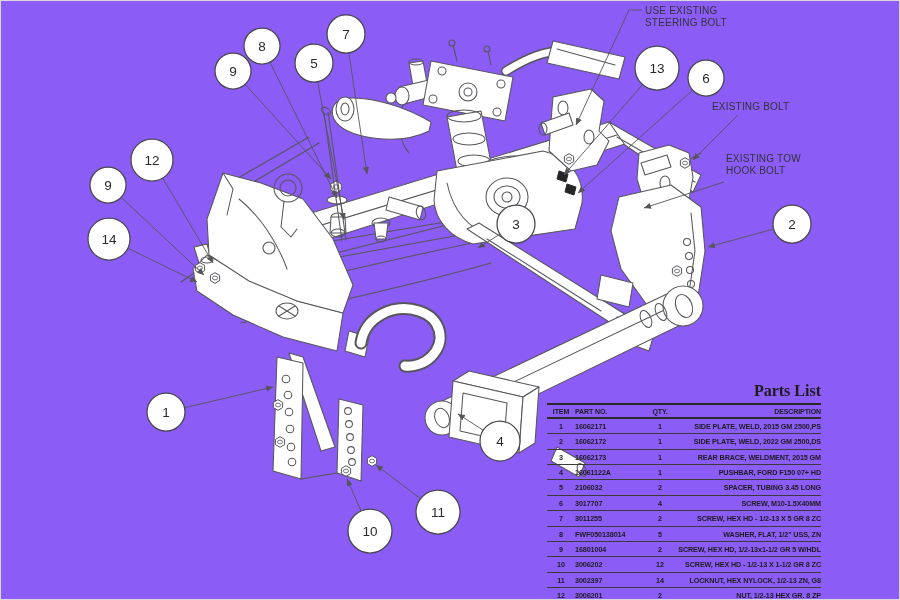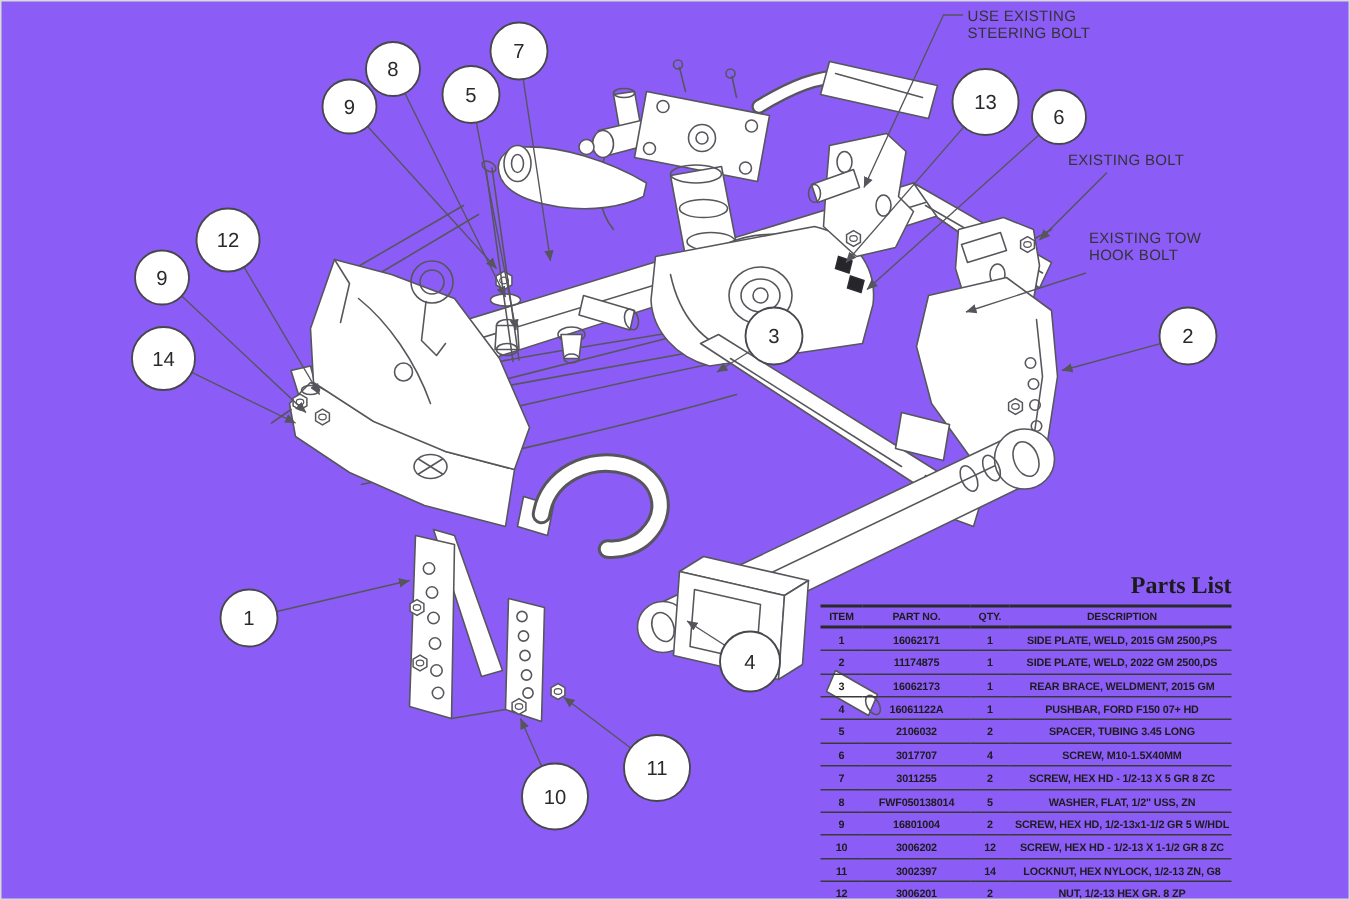--- a/index.html
+++ b/index.html
@@ -20,23 +20,23 @@
   .parts-panel{position:absolute;left:546px;top:381px;width:274px;}
   .parts-title{font-family:"Liberation Serif","DejaVu Serif",serif;font-weight:700;
                font-size:16px;color:#1b1b1b;margin:0 0 3px 1px;text-align:right;}
   table.parts{width:100%;border-collapse:collapse;table-layout:fixed;
               font-size:7.2px;font-weight:600;color:#1c1c1c;letter-spacing:-0.1px;}
   table.parts th{border-top:2px solid #2a2a2a;border-bottom:2px solid #2a2a2a;
                  padding:2.6px 0 2.2px;font-size:7px;font-weight:700;}
   table.parts td{border-bottom:1px solid #3a3a3a;padding:3px 0 2.4px;
                  white-space:nowrap;overflow:hidden;}
   .c-item{width:28px;text-align:center;}
-  .c-part{width:72px;text-align:center;}
+  .c-part{width:72px;text-align:left;}
   .c-qty{width:26px;text-align:center;}
-  .c-desc{text-align:center;padding-left:2px !important;}
+  .c-desc{text-align:right;padding-left:2px !important;}
 </style>
 </head>
 <body>
 
 <div class="page">
 
   <svg width="900" height="600" viewBox="0 0 900 600">
     <defs>
       <marker id="arrow" markerWidth="7.5" markerHeight="7" refX="7" refY="3.5" orient="auto" markerUnits="userSpaceOnUse">
         <path d="M0,0.4 L7.2,3.5 L0,6.6 Z" fill="#55555b"></path>
@@ -292,21 +292,21 @@
       </thead>
       <tbody>
           <tr>
       <td class="c-item">1</td>
       <td class="c-part">16062171</td>
       <td class="c-qty">1</td>
       <td class="c-desc">SIDE PLATE, WELD, 2015 GM 2500,PS</td>
     </tr>
           <tr>
       <td class="c-item">2</td>
-      <td class="c-part">11174875</td>
+      <td class="c-part">16062172</td>
       <td class="c-qty">1</td>
       <td class="c-desc">SIDE PLATE, WELD, 2022 GM 2500,DS</td>
     </tr>
           <tr>
       <td class="c-item">3</td>
       <td class="c-part">16062173</td>
       <td class="c-qty">1</td>
       <td class="c-desc">REAR BRACE, WELDMENT, 2015 GM</td>
     </tr>
           <tr>

